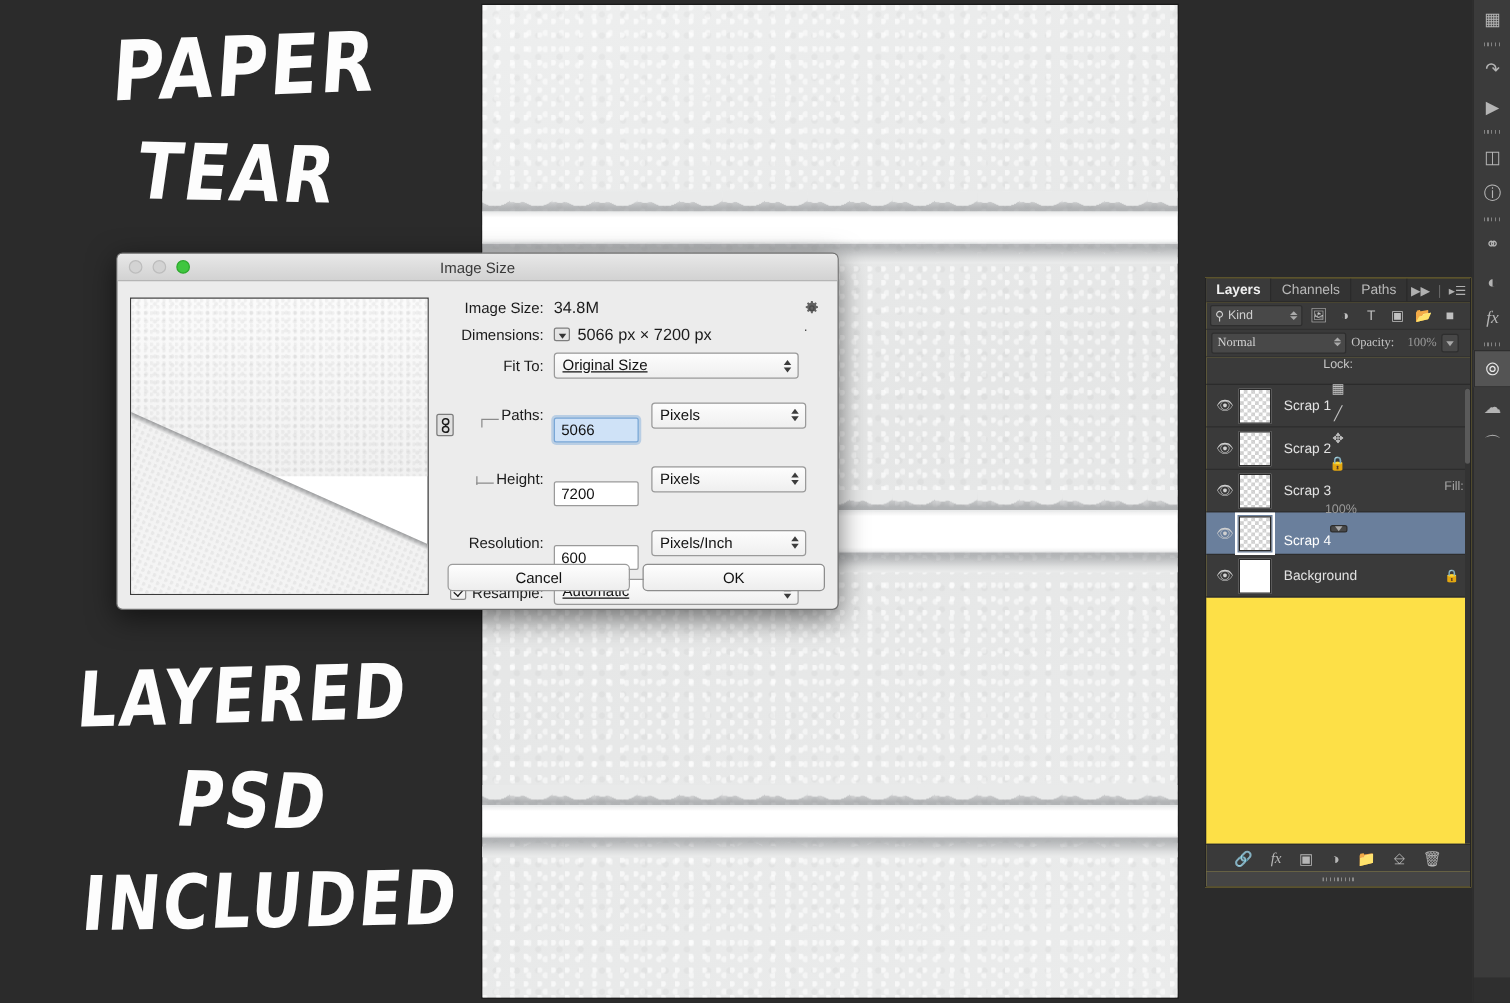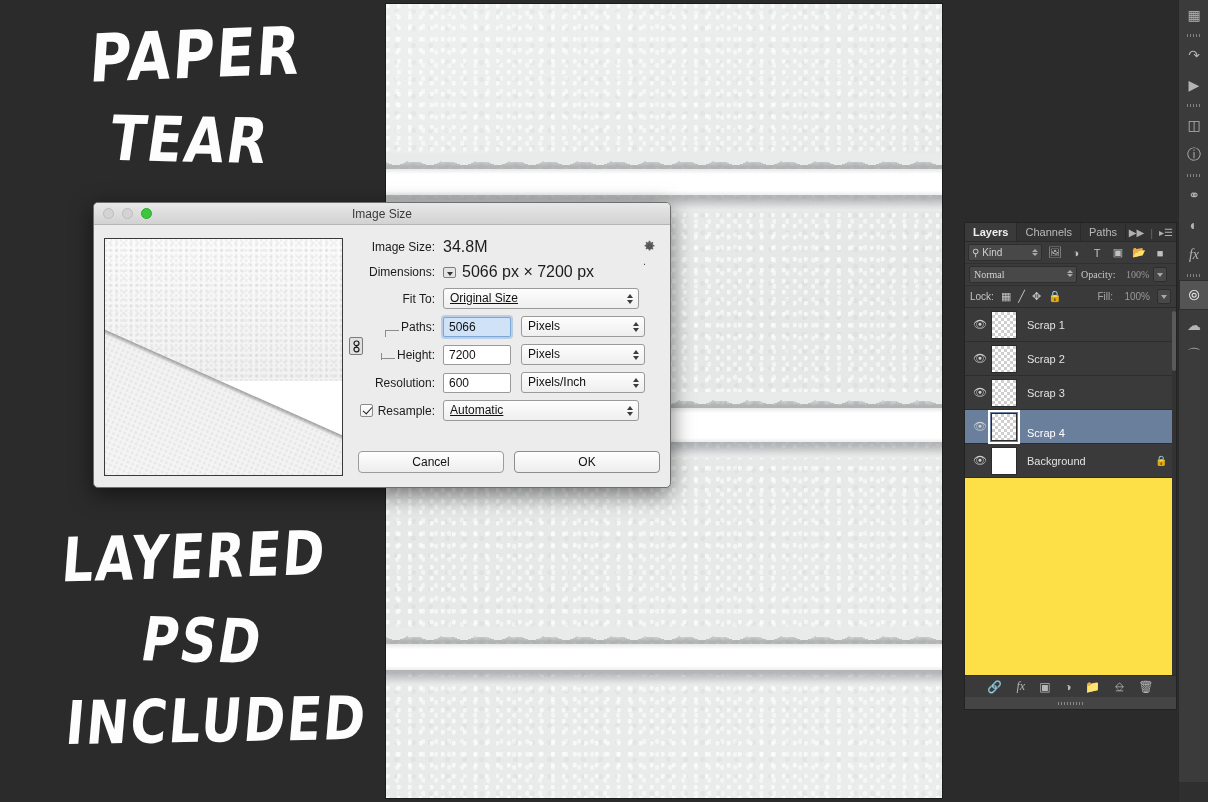--- a/index.html
+++ b/index.html
@@ -132,21 +132,21 @@
   }
   .preview-edge {
     position: absolute; left: -10%; top: 34%; width: 130%; height: 5px;
     background: linear-gradient(to bottom, rgba(90,92,95,.55), rgba(120,122,125,0));
     transform: rotate(24deg); transform-origin: left top;
   }
 
   .fields { flex: 1; padding-left: 14px; position: relative; }
   .row { display: flex; align-items: center; margin-bottom: 7px; }
   .lbl { width: 86px; text-align: right; padding-right: 8px; font-size: 12px; color: #1b1b1b; }
-  .val { font-size: 16px; }
+  .val { font-size: 13px; }
   .gear {
     position: absolute; right: 4px; top: 2px; font-size: 13px; color: #4a4a4a;
     cursor: default;
   }
   .dim-caret {
     display: inline-block; width: 13px; height: 11px;
     border: 1px solid #7e7e7e; background: #e4e4e4; border-radius: 2px;
     margin-right: 6px; position: relative; vertical-align: -1px;
   }
   .dim-caret::after {
@@ -164,21 +164,21 @@
     position: absolute; right: 5px; top: 50%; transform: translateY(-50%);
     display: flex; flex-direction: column; gap: 2px; line-height: 0;
   }
   .select .arrows i { display: block; width: 0; height: 0; border-left: 3.5px solid transparent; border-right: 3.5px solid transparent; }
   .select .arrows i:first-child { border-bottom: 4px solid #3c3c3c; }
   .select .arrows i:last-child  { border-top: 4px solid #3c3c3c; }
 
   .input {
     width: 68px; height: 20px; background: #fff;
     border: 1px solid #9a9a9a; border-radius: 2px;
-    font-size: 12px; padding: 0 5px; line-height: 18px; color: #111;
+    font-size: 12px; padding: 0 5px; line-height: 18px; color: #111; margin-top: 24px;
   }
   .input.focused { background: #cfe2f7; border-color: #7aa7d6; box-shadow: 0 0 0 2px rgba(125,170,220,.45); }
   .unit { width: 124px; margin-left: 10px; }
   .wide { width: 196px; text-decoration: underline; }
 
   .bracket-wrap { position: relative; width: 100%; }
   .chain {
     position: absolute; left: -8px; top: 21px;
     width: 14px; height: 18px;
     background: #e0e0e0; border: 1px solid #7b7b7b; border-radius: 2px;
@@ -263,21 +263,21 @@
   .opacity-lbl { font-size: 10px; color: #c6c6c6; }
   .opacity-val { font-size: 10px; color: #9a9a9a; width: 30px; text-align: right; }
   .mini-arrow {
     width: 14px; height: 15px; background: #484848; border: 1px solid #2e2e2e;
     border-radius: 2px; display: flex; align-items: center; justify-content: center;
   }
   .mini-arrow i { width: 0; height: 0; border-left: 3px solid transparent; border-right: 3px solid transparent; border-top: 4px solid #a8a8a8; }
 
   .lock-row {
     display: flex; align-items: center; height: 22px; gap: 7px;
-    padding: 0 5px; background: #3a3a3a; border-bottom: 1px solid #2b2b2b;
+    padding: 0 5px; background: #3a3a3a; border-bottom: 1px solid #2b2b2b; flex-direction: column;
   }
   .lock-lbl { font-size: 10px; color: #c6c6c6; }
   .lock-ico { font-size: 11px; color: #c2c2c2; }
   .fill-lbl { font-size: 10px; color: #a5a5a5; margin-left: auto; }
   .fill-val { font-size: 10px; color: #9a9a9a; width: 30px; text-align: right; }
 
   .layer-list { background: #3a3a3a; }
   .layer-row {
     display: flex; align-items: center; height: 34px;
     border-bottom: 1px solid #2d2d2d; padding-left: 4px;

